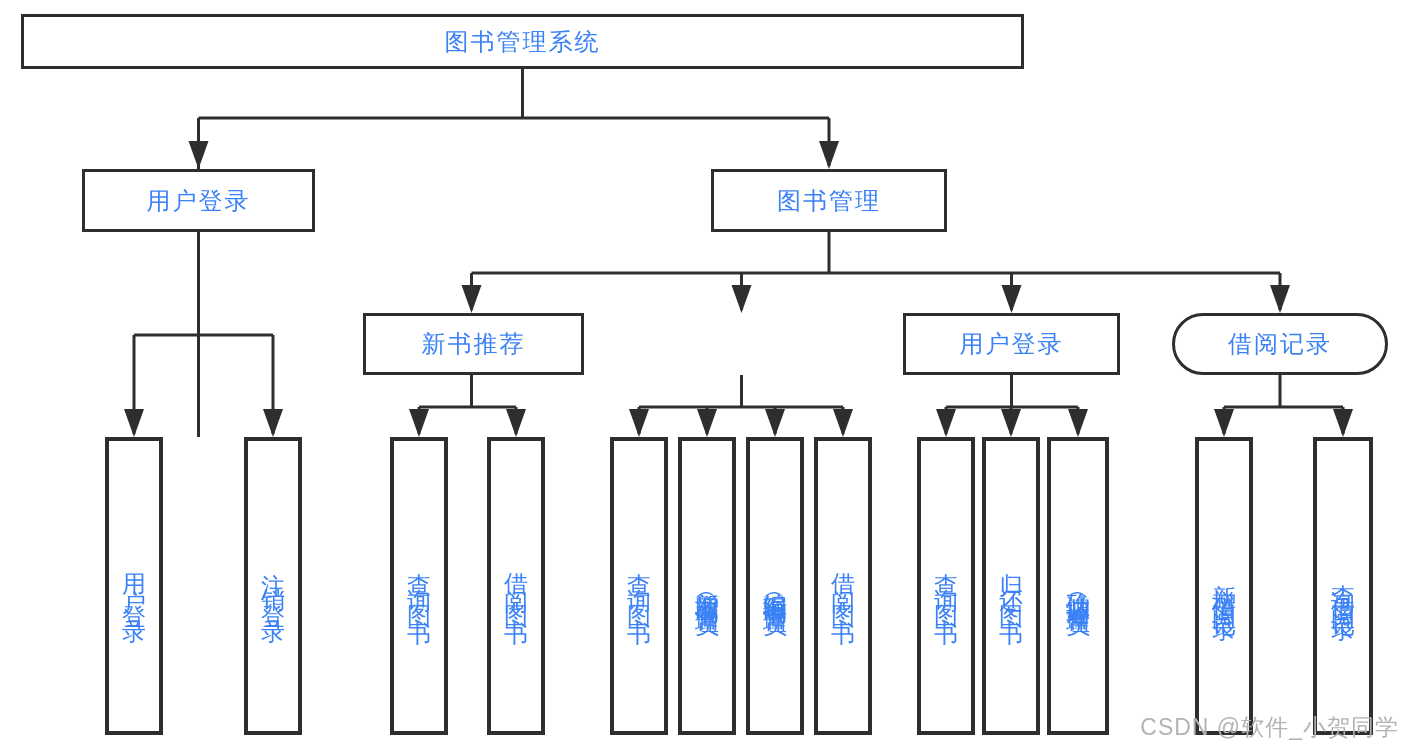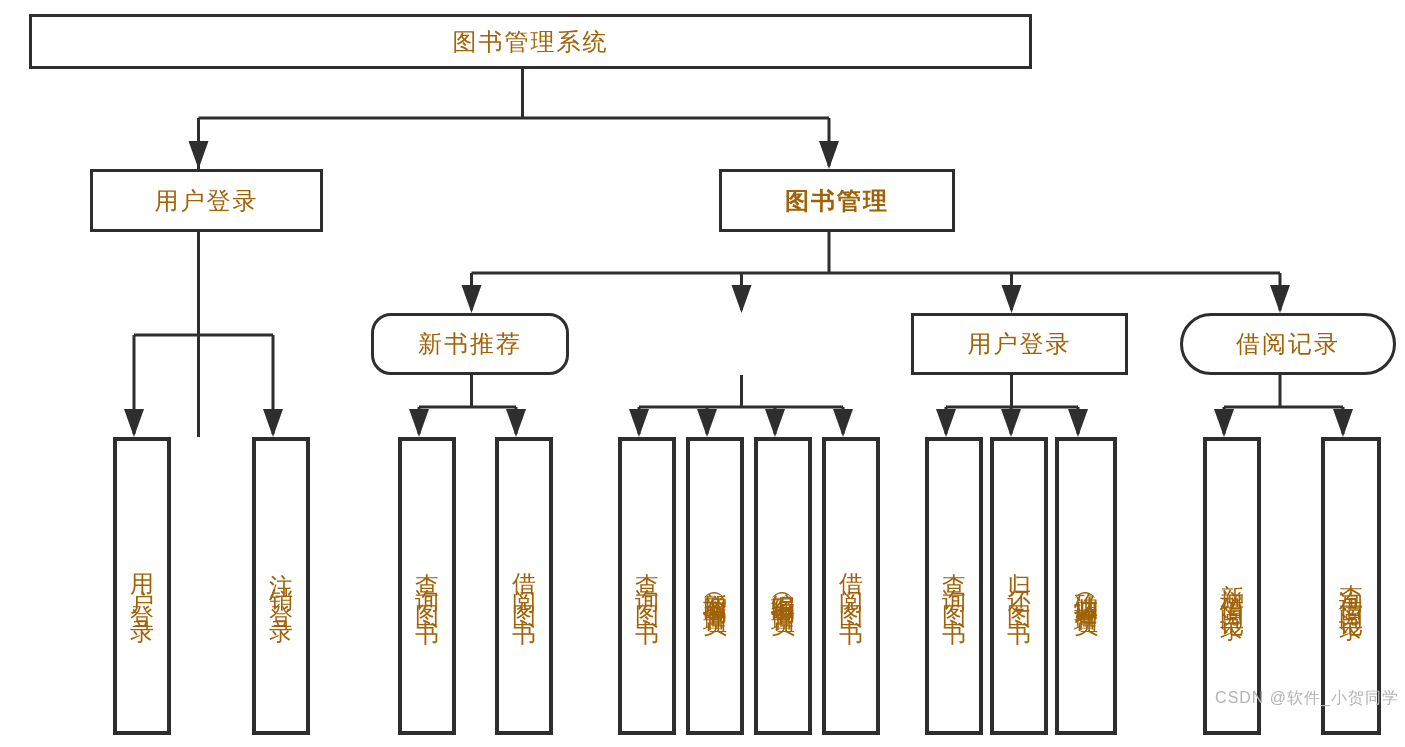--- a/index.html
+++ b/index.html
@@ -18,44 +18,43 @@
     pointer-events: none;
   }
   .node {
     position: absolute;
     box-sizing: border-box;
     background: #ffffff;
     border: 3px solid #2e2e2e;
     display: flex;
     align-items: center;
     justify-content: center;
-    color: #a16207;
-    margin-left: 8px;
+    color: #3b82f6;
   }
   .node.h .lbl {
     font-size: 24px;
     letter-spacing: 2px;
     white-space: nowrap;
   }
   .node.v { border-width: 4px; }
   .node.v .lbl {
     writing-mode: vertical-rl;
     text-orientation: mixed;
     font-size: 24px;
     line-height: 1.0;
     white-space: nowrap;
   }
   .ls-wide  { letter-spacing: 16px; }
   .ls-mid   { letter-spacing: 7px;  }
   .ls-tight { letter-spacing: 3px;  }
   .watermark {
     position: absolute;
     right: 6px;
-    top: 688px;
-    font-size: 16px;
+    top: 712px;
+    font-size: 23px;
     color: #b3b3b3;
     letter-spacing: 1px;
     white-space: nowrap;
     z-index: 5;
   }
 </style>
 </head>
 <body>
 
 <div class="stage">
@@ -93,25 +92,25 @@
     </g>
   </svg>
 
   <div class="node h" style="left:21px; top:14px; width:1003px; height:55px;">
     <span class="lbl">图书管理系统</span>
   </div>
 
   <div class="node h" style="left:82px; top:169px; width:233px; height:63px;">
     <span class="lbl">用户登录</span>
   </div>
-  <div class="node h" style="left:711px; top:169px; width:236px; height:63px;font-weight:bold;">
+  <div class="node h" style="left:711px; top:169px; width:236px; height:63px;">
     <span class="lbl">图书管理</span>
   </div>
 
-  <div class="node h" style="left:363px; top:313px; width:198px; height:62px;border-radius:20px;">
+  <div class="node h" style="left:363px; top:313px; width:221px; height:62px;">
     <span class="lbl">新书推荐</span>
   </div>
   <div class="node h" style="left:903px; top:313px; width:217px; height:62px;">
     <span class="lbl">用户登录</span>
   </div>
   <div class="node h" style="left:1172px; top:313px; width:216px; height:62px;border-radius:31px;">
     <span class="lbl">借阅记录</span>
   </div>
 
   <div class="node v" style="left:105px; top:437px; width:58px; height:298px;">

